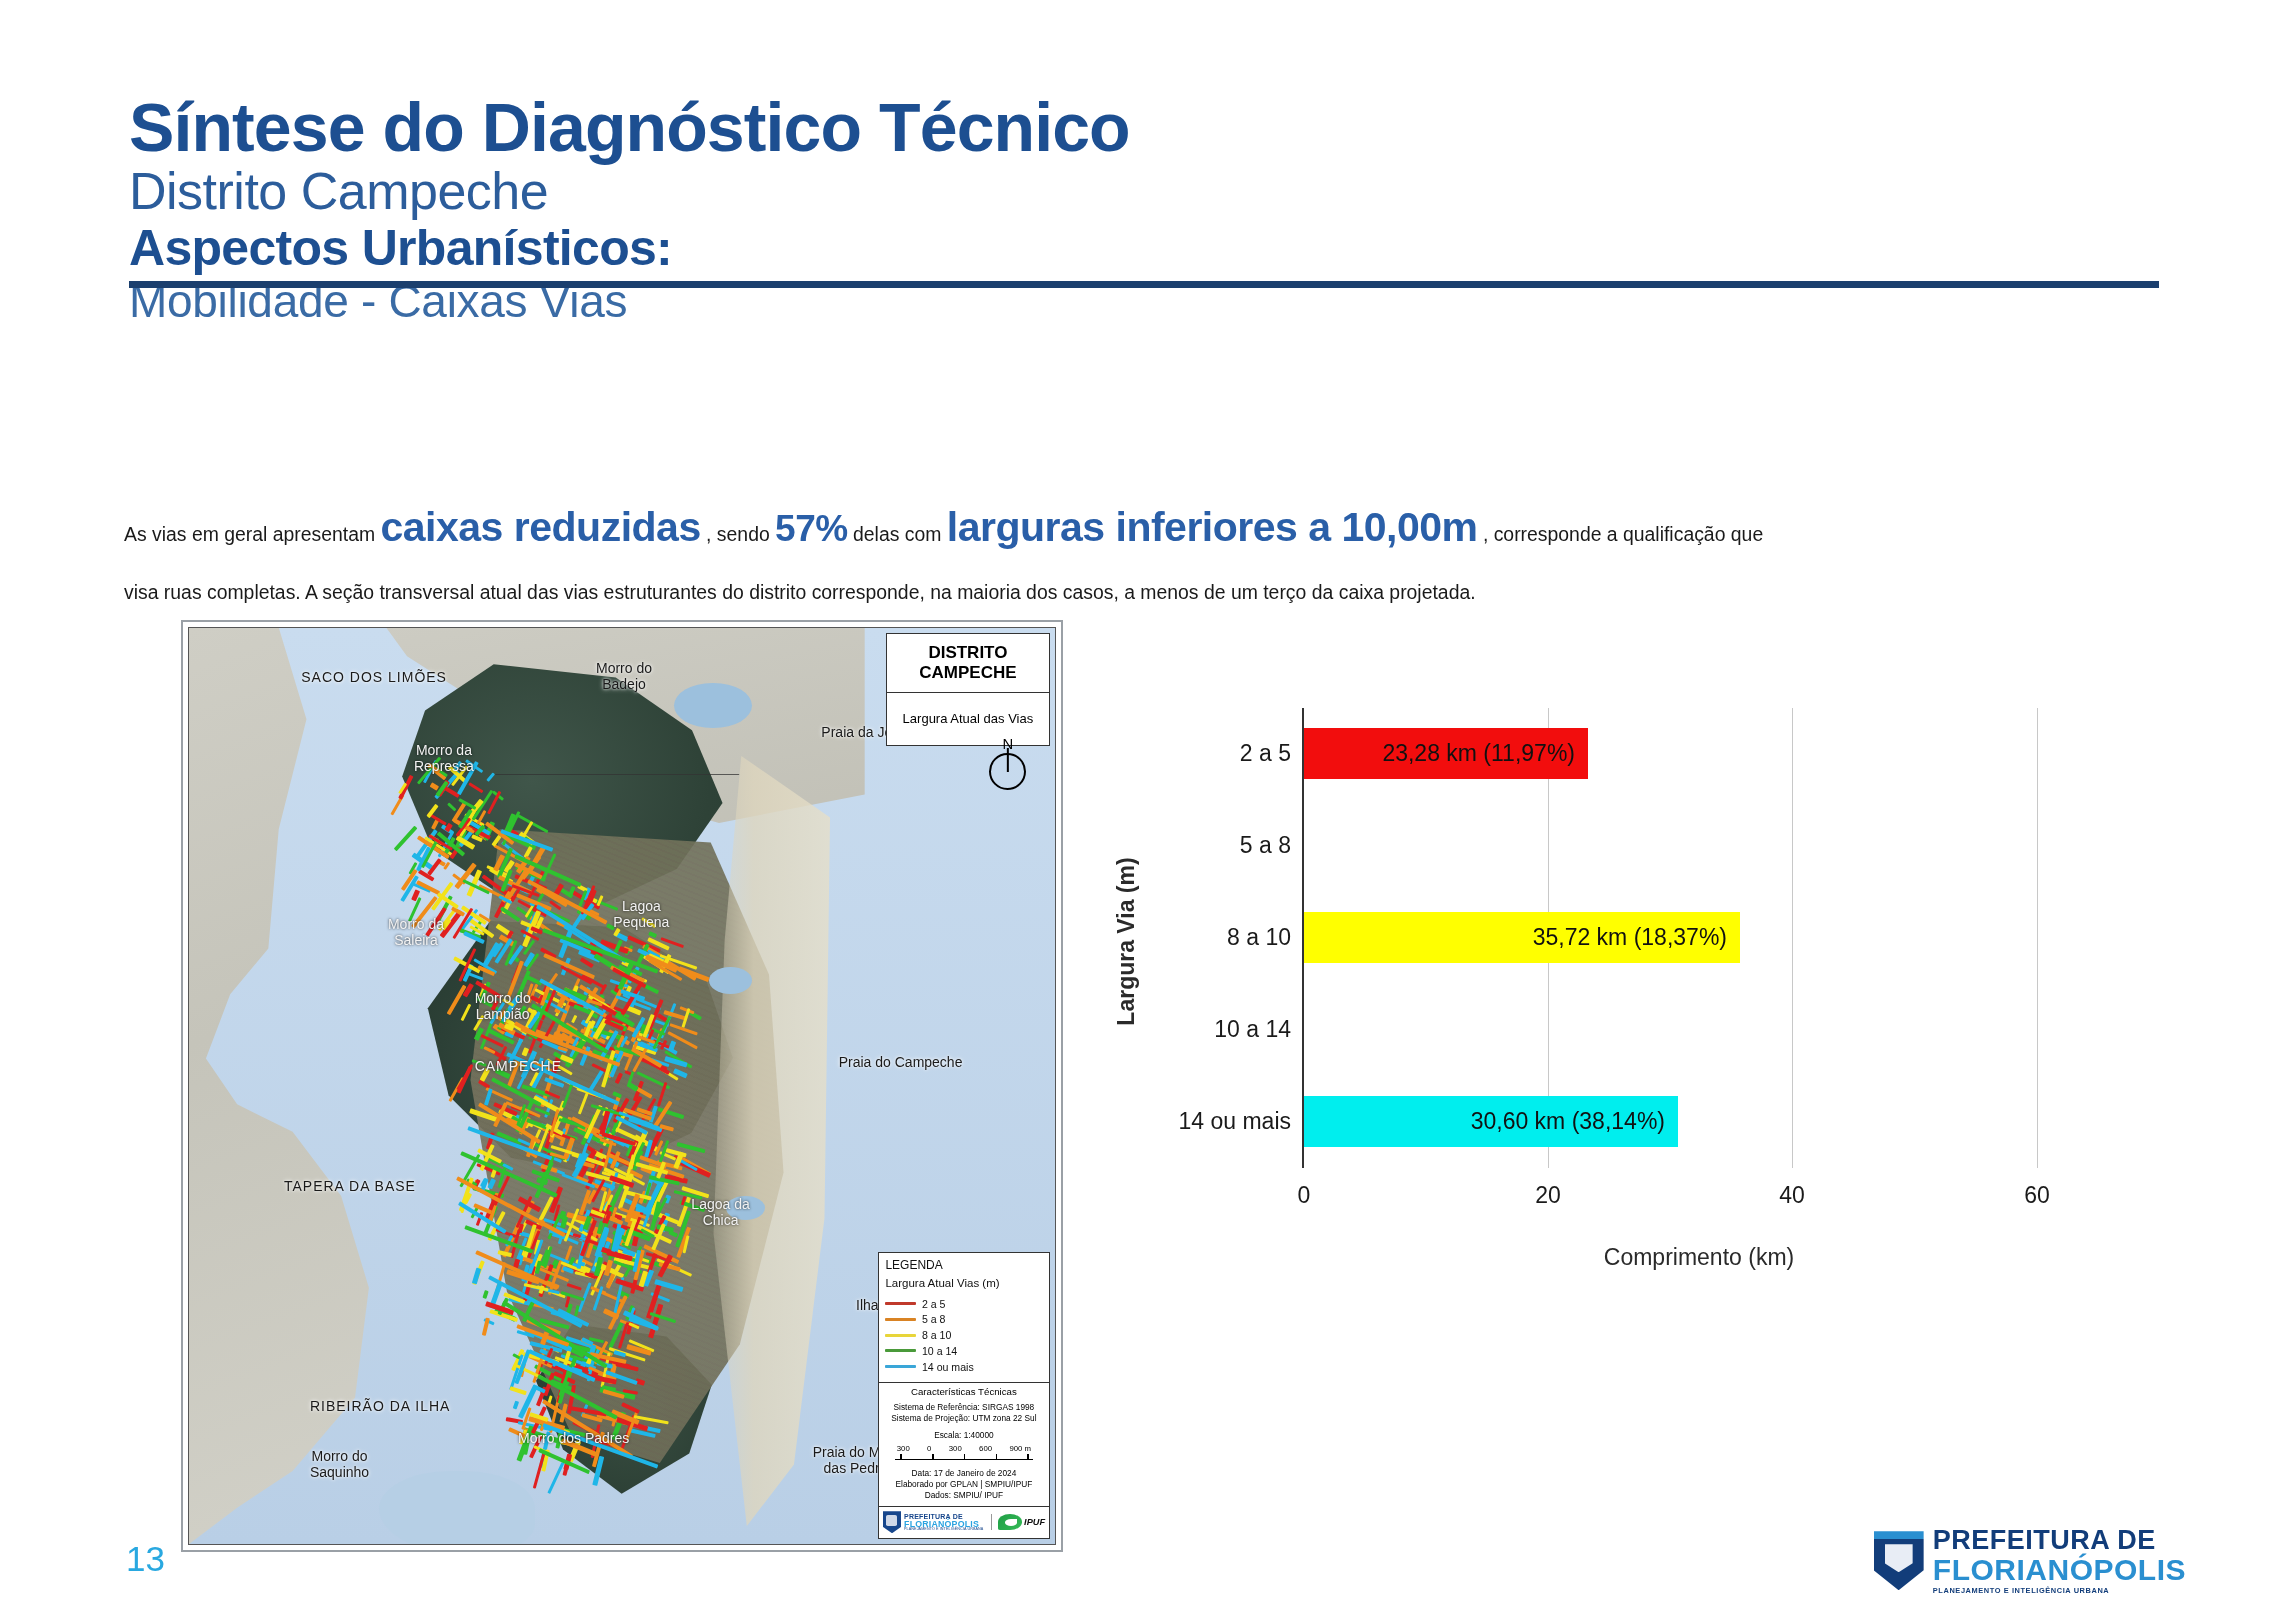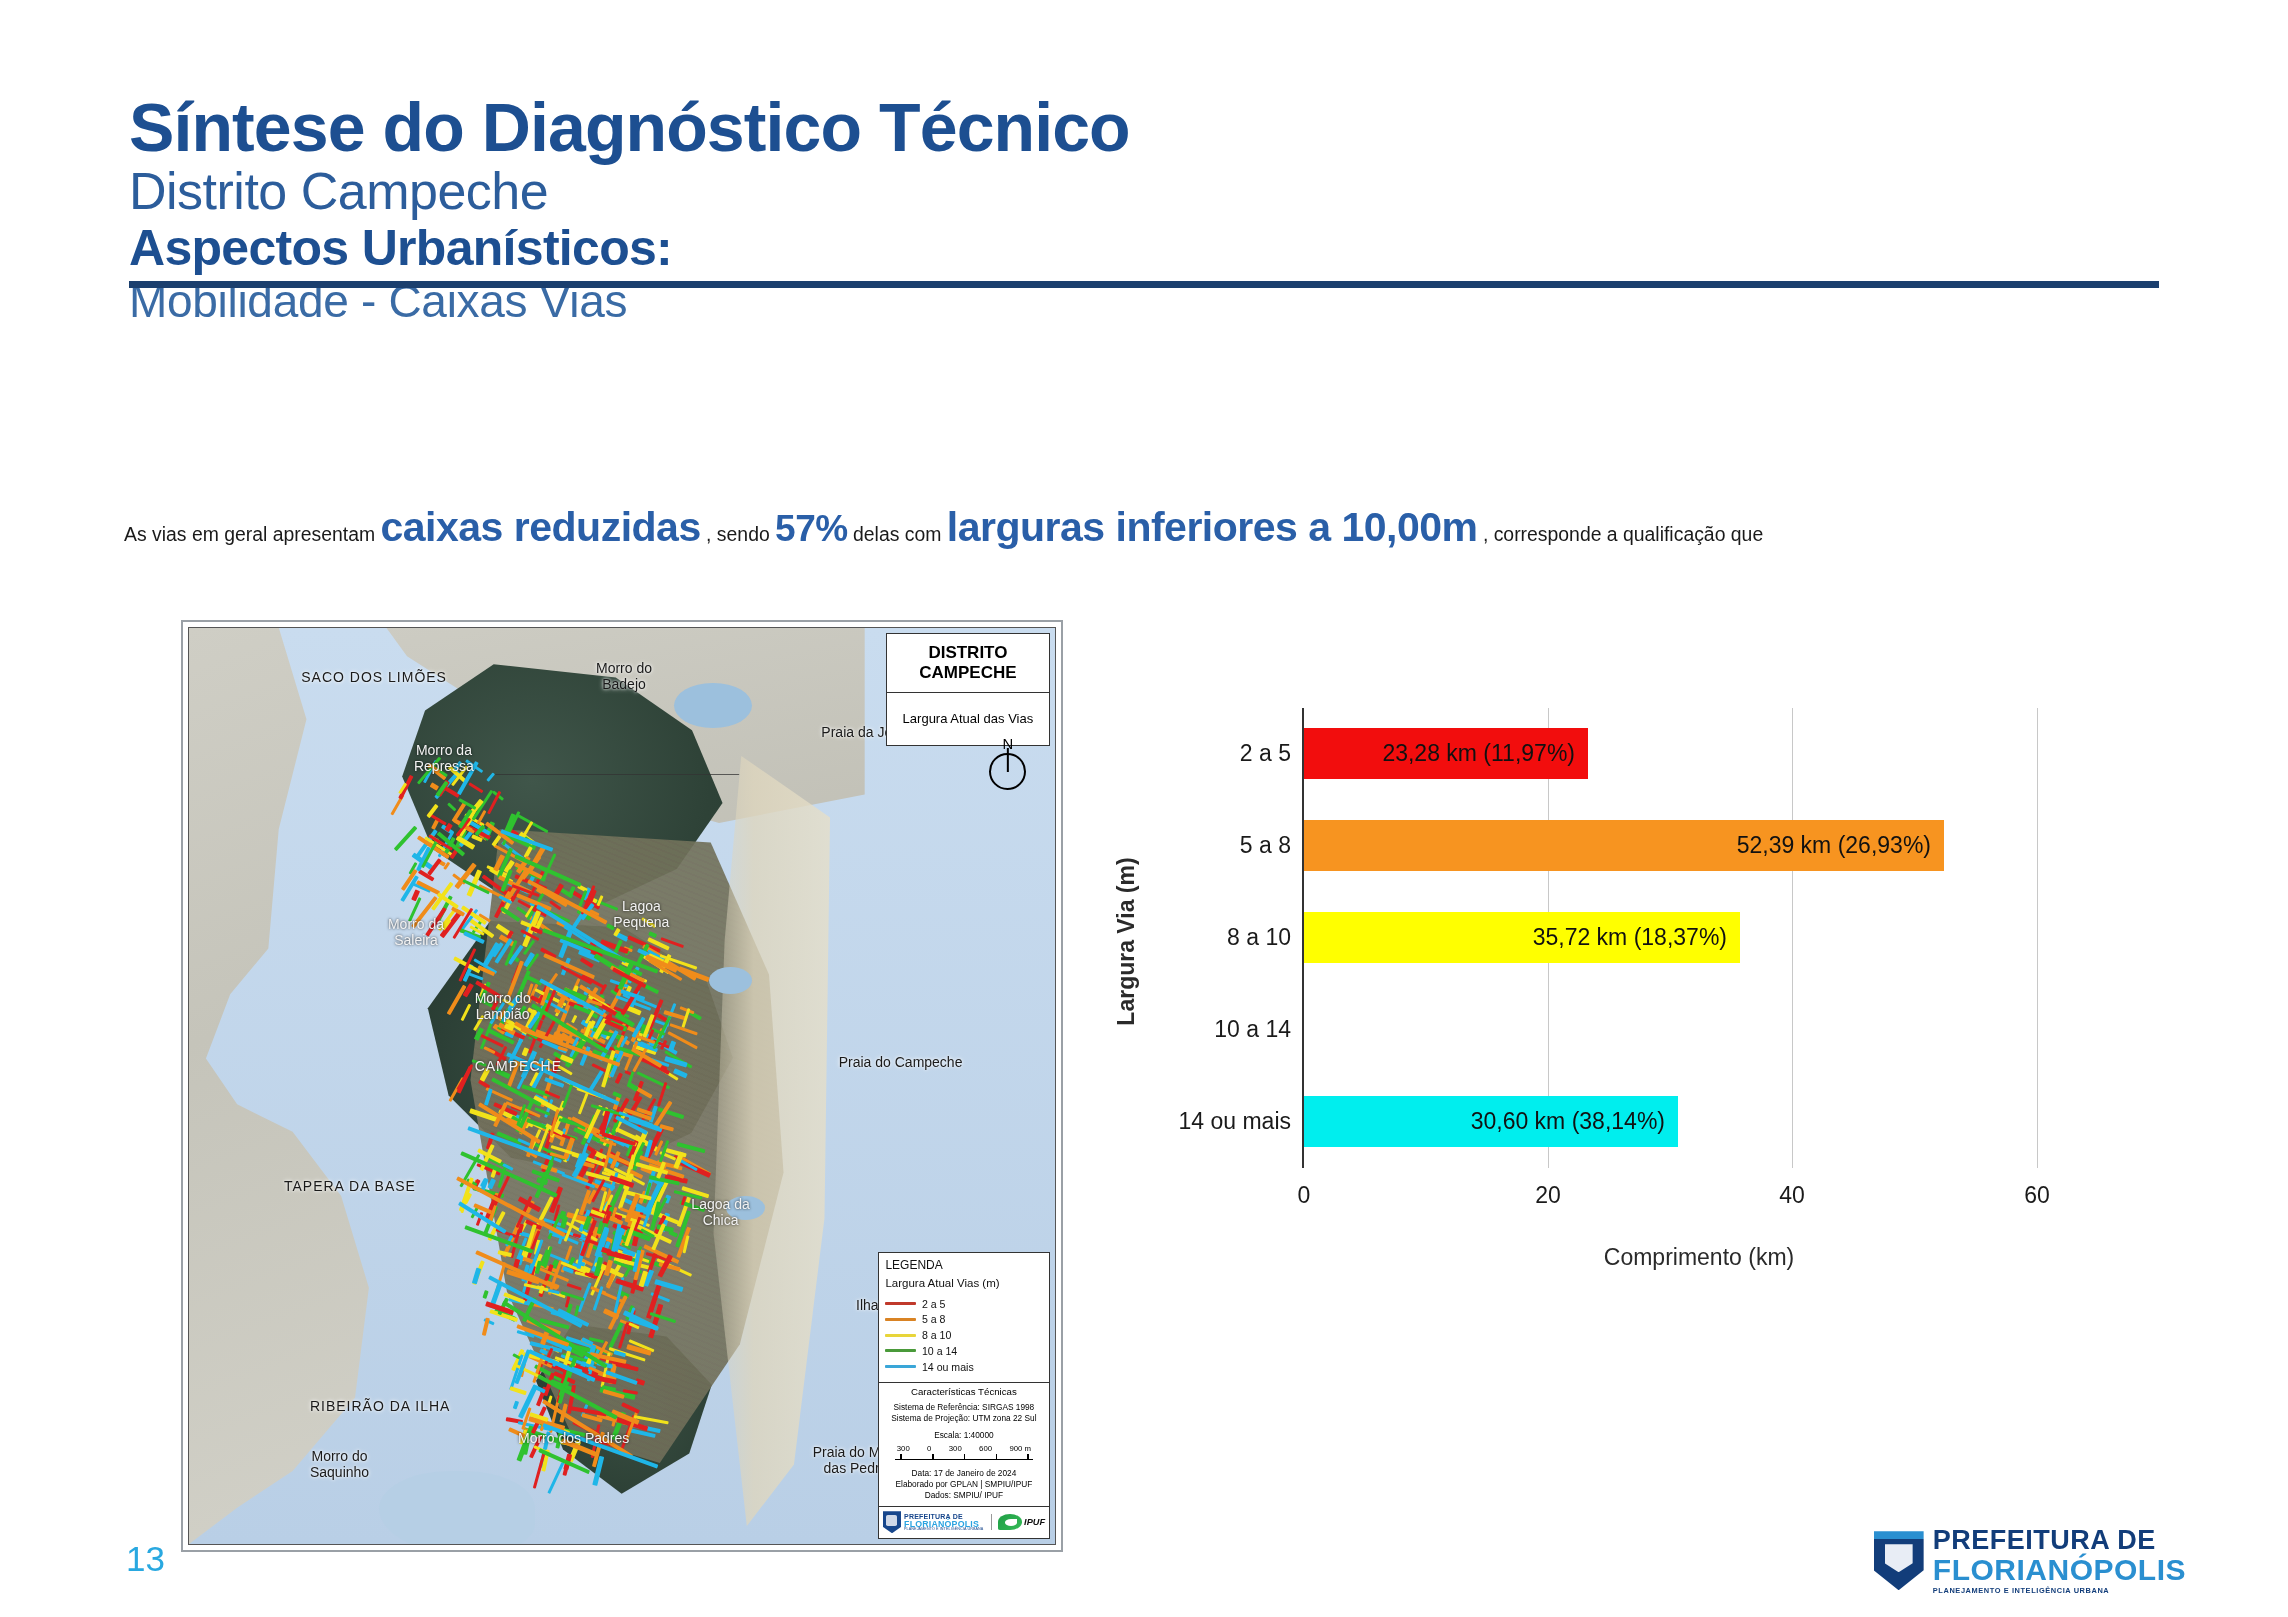--- a/index.html
+++ b/index.html
@@ -381,20 +381,21 @@
   <div class="body-text">
     <span class="ln">
       <span class="sm">As vias em geral apresentam</span>
       <span class="bg-blue">caixas reduzidas</span>
       <span class="sm">, sendo</span>
       <span class="bg-pct">57%</span>
       <span class="sm">delas com</span>
       <span class="bg-blue">larguras inferiores a 10,00m</span>
       <span class="sm">, corresponde a qualificação que</span>
     </span>
+    <span class="ln ln2">visa ruas completas. A seção transversal atual das vias estruturantes do distrito corresponde, na maioria dos casos, a menos de um terço da caixa projetada.</span>
   </div>
 
   <div class="map-frame">
     <div class="map-canvas">
 
       <div class="terrain">
         <div class="land-west"></div>
         <div class="land-north"></div>
         <div class="hill-big"></div>
         <div class="hill-mid"></div>
@@ -1565,23 +1566,20 @@
         <div class="gridline" style="left: 488px;"></div>
         <div class="gridline" style="left: 733px;"></div>
         <div class="bar-row" style="top: 20px; height: 51px;">
           <div class="cat-label">2 a 5</div>
           <div class="bar" style="width: 284px; background: rgb(242, 13, 13);">
             <span class="bar-value">23,28 km (11,97%)</span>
           </div>
         </div>
         <div class="bar-row" style="top: 112px; height: 51px;">
           <div class="cat-label">5 a 8</div>
-          <div class="bar" style="width: 640px; background: rgb(247, 148, 32);">
-            <span class="bar-value">52,39 km (26,93%)</span>
-          </div>
         </div>
         <div class="bar-row" style="top: 204px; height: 51px;">
           <div class="cat-label">8 a 10</div>
           <div class="bar" style="width: 436px; background: rgb(255, 255, 0);">
             <span class="bar-value">35,72 km (18,37%)</span>
           </div>
         </div>
         <div class="bar-row" style="top: 296px; height: 51px;">
           <div class="cat-label">10 a 14</div>
         </div>

